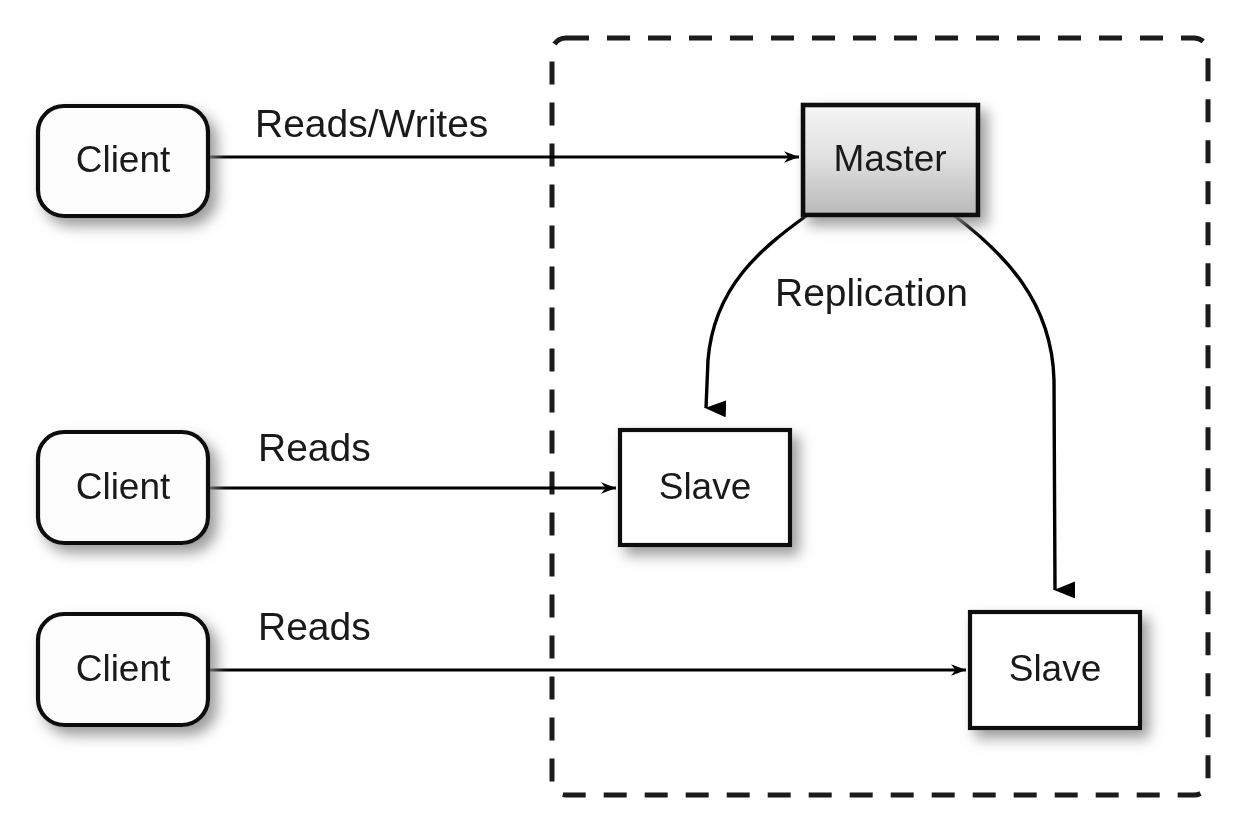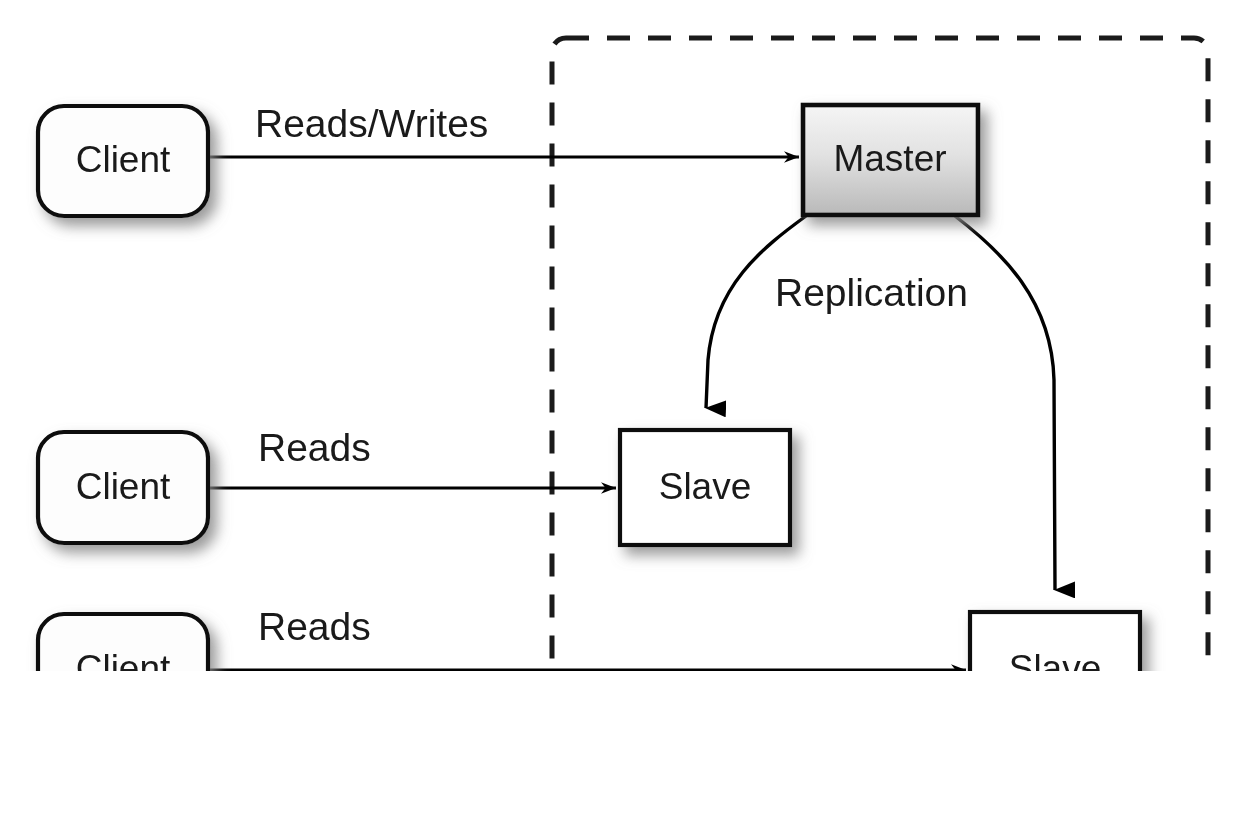--- a/index.html
+++ b/index.html
@@ -6,21 +6,21 @@
     margin: 0;
     padding: 0;
     background: #ffffff;
   }
   body {
     font-family: "Liberation Sans", sans-serif;
   }
   #canvas {
     position: relative;
     width: 1246px;
-    height: 671px;
+    height: 839px;
     background: #ffffff;
     overflow: hidden;
   }
   #diagram-svg {
     position: absolute;
     left: 0;
     top: 0;
     width: 1246px;
     height: 839px;
   }

